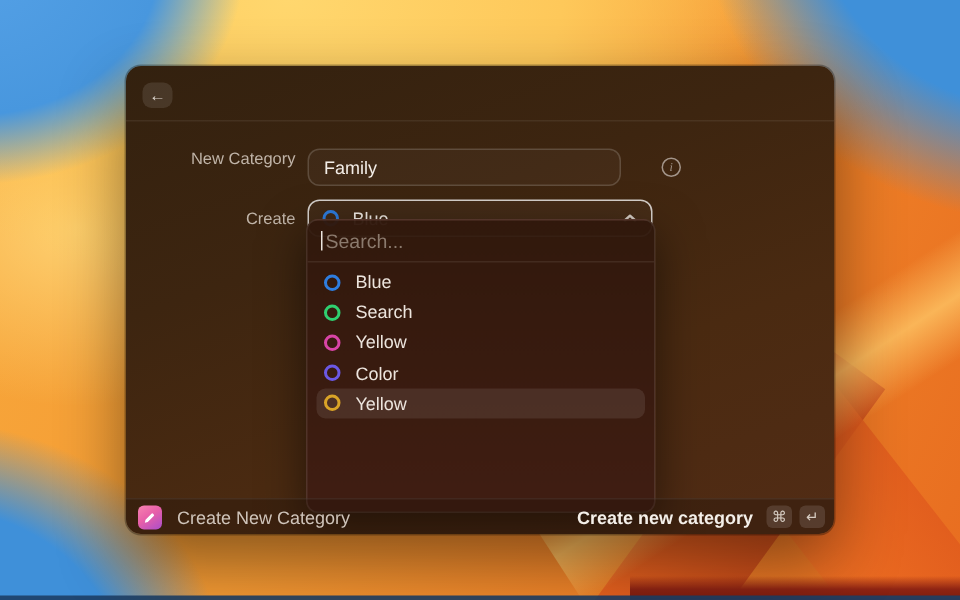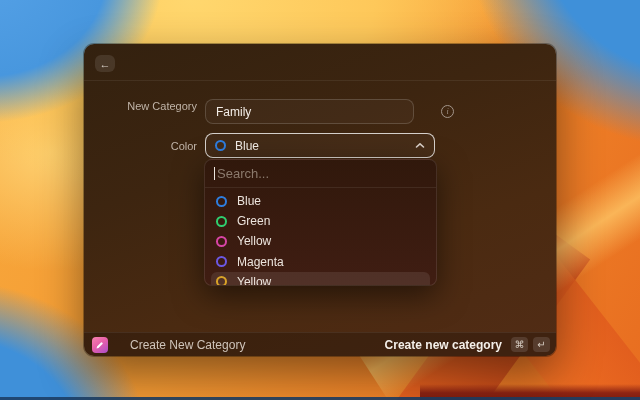--- a/index.html
+++ b/index.html
@@ -57,42 +57,42 @@
     font-size:8px; font-style:italic; font-family:"Liberation Serif", serif; }
 
   .select-field { position:absolute; left:121px; top:89px; width:230px; height:25px;
     border-radius:8px; border:1px solid rgba(255,255,255,0.78);
     background:rgba(255,255,255,0.03); display:flex; align-items:center;
     padding:0 9px; gap:9px; cursor:pointer; }
   .color-ring { width:11px; height:11px; border-radius:50%; border:2px solid #2e7ddf; flex:none; }
   .select-caret { margin-left:auto; color:#d8cfc7; display:flex; }
 
   
-  .dropdown { position:absolute; left:120px; top:115px; width:233px; height:127px;
+  .dropdown { position:absolute; left:120px; top:102px; width:233px; height:196px;
     border-radius:8px; overflow:hidden;
     background:linear-gradient(180deg, rgba(48,24,12,0.97) 0%, rgba(64,29,19,0.97) 100%);
     border:1px solid rgba(255,255,255,0.10);
     box-shadow:0 10px 30px rgba(0,0,0,0.5); }
   .dd-search { position:absolute; left:0; top:0; right:0; height:27px; }
   .dd-search input { position:absolute; inset:0; background:transparent; border:none; outline:none;
     color:#f0e9e2; font-size:13px; padding:0 10px 0 12px; font-family:"Liberation Sans", sans-serif; }
   .dd-search input::placeholder { color:#8b7a6d; }
   .dd-caret-bar { position:absolute; left:9px; top:7px; width:1px; height:13px; background:#ece5de; }
   .dd-divider { position:absolute; left:0; right:0; top:27px; height:1px; background:rgba(255,255,255,0.08); }
   .dd-list { position:absolute; left:0; right:0; top:31px; bottom:0; overflow:hidden;
     display:flex; flex-direction:column; }
   .opt-row { height:20.2px; flex:none; margin:0 6px; padding:0 5px; border-radius:6px;
     display:flex; align-items:center; gap:10px; cursor:pointer; }
   .opt-row.highlighted { background:rgba(255,255,255,0.09); }
   .opt-label { font-size:12px; color:#ece4dd; }
 
   
   .action-bar { position:absolute; left:0; right:0; bottom:0; height:24px;
     border-top:1px solid rgba(255,255,255,0.07); background:rgba(32,17,9,0.35);
-    display:flex; align-items:center; padding:0 6px 0 8px;gap:12px; }
+    display:flex; align-items:center; padding:0 6px 0 8px; }
   .app-icon { width:16px; height:16px; border-radius:4px; flex:none;
     background:linear-gradient(145deg, #f783b0 0%, #e85fa8 45%, #a94ecb 100%);
     display:flex; align-items:center; justify-content:center; }
   .app-title { margin-left:10px; font-size:12px; color:#cfc4ba; }
   .bar-right { margin-left:auto; display:flex; align-items:center; gap:5px; }
   .primary-action { font-size:12px; font-weight:600; color:#f4efe9; margin-right:4px; cursor:pointer; }
   .key-badge { min-width:17px; height:15px; padding:0 3px; border-radius:4px;
     background:rgba(255,255,255,0.12); color:#d5cbc1; font-size:10px;
     display:flex; align-items:center; justify-content:center; }
 </style>
@@ -113,21 +113,21 @@
   <div class="win-header">
     <div class="back-btn">
       <span>←</span>
     </div>
   </div>
 
   <div class="field-label" style="top:56px;">New Category</div>
   <input class="text-input" style="top: 55px;" type="text" value="Family">
   <div class="info-badge">i</div>
 
-  <div class="field-label" style="top:96px;">Color</div>
+  <div class="field-label" style="top:96px;">Create</div>
   <div class="select-field">
     <span class="color-ring" style="border-color: rgb(46, 125, 223);"></span>
     <span>Blue</span>
     <span class="select-caret">
       <svg width="10" height="7" viewBox="0 0 10 7">
           <polyline points="1.5,5 5,1.8 8.5,5" fill="none" stroke="#d8cfc7" stroke-width="1.6" stroke-linecap="round" stroke-linejoin="round"></polyline>
         </svg>
     </span>
   </div>
 
@@ -139,32 +139,32 @@
     <div class="dd-divider"></div>
     <div class="dd-list">
 
         <div class="opt-row">
           <span class="color-ring" style="border-color: rgb(46, 125, 223);"></span>
           <span class="opt-label">Blue</span>
         </div>
 
         <div class="opt-row">
           <span class="color-ring" style="border-color: rgb(47, 207, 111);"></span>
-          <span class="opt-label">Green</span>
+          <span class="opt-label">Search</span>
         </div>
 
         <div class="opt-row">
           <span class="color-ring" style="border-color: rgb(216, 68, 166);"></span>
           <span class="opt-label">Yellow</span>
         </div>
 
 
         <div class="opt-row">
           <span class="color-ring" style="border-color: rgb(107, 88, 227);"></span>
-          <span class="opt-label">Magenta</span>
+          <span class="opt-label">Color</span>
         </div>
 
 
         <div class="opt-row highlighted">
           <span class="color-ring" style="border-color: rgb(217, 163, 39);"></span>
           <span class="opt-label">Yellow</span>
         </div>
       </div>
   </div>
 

